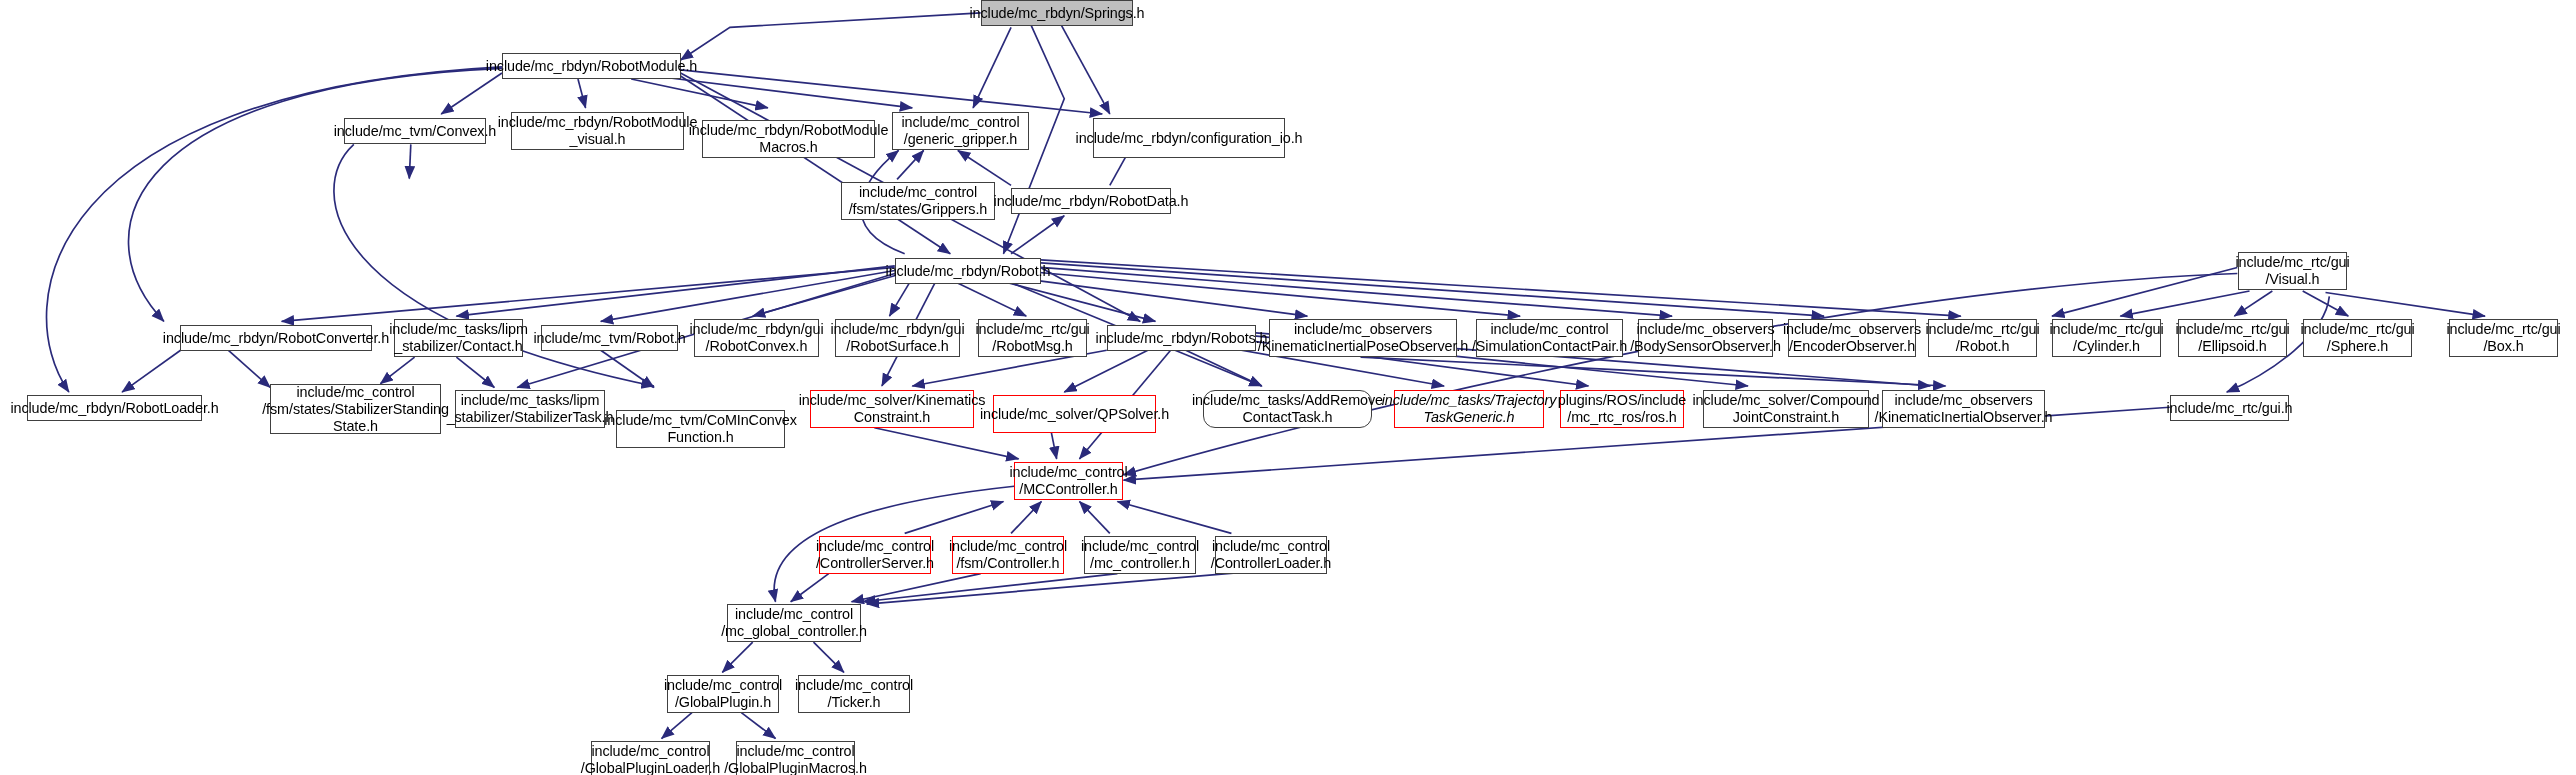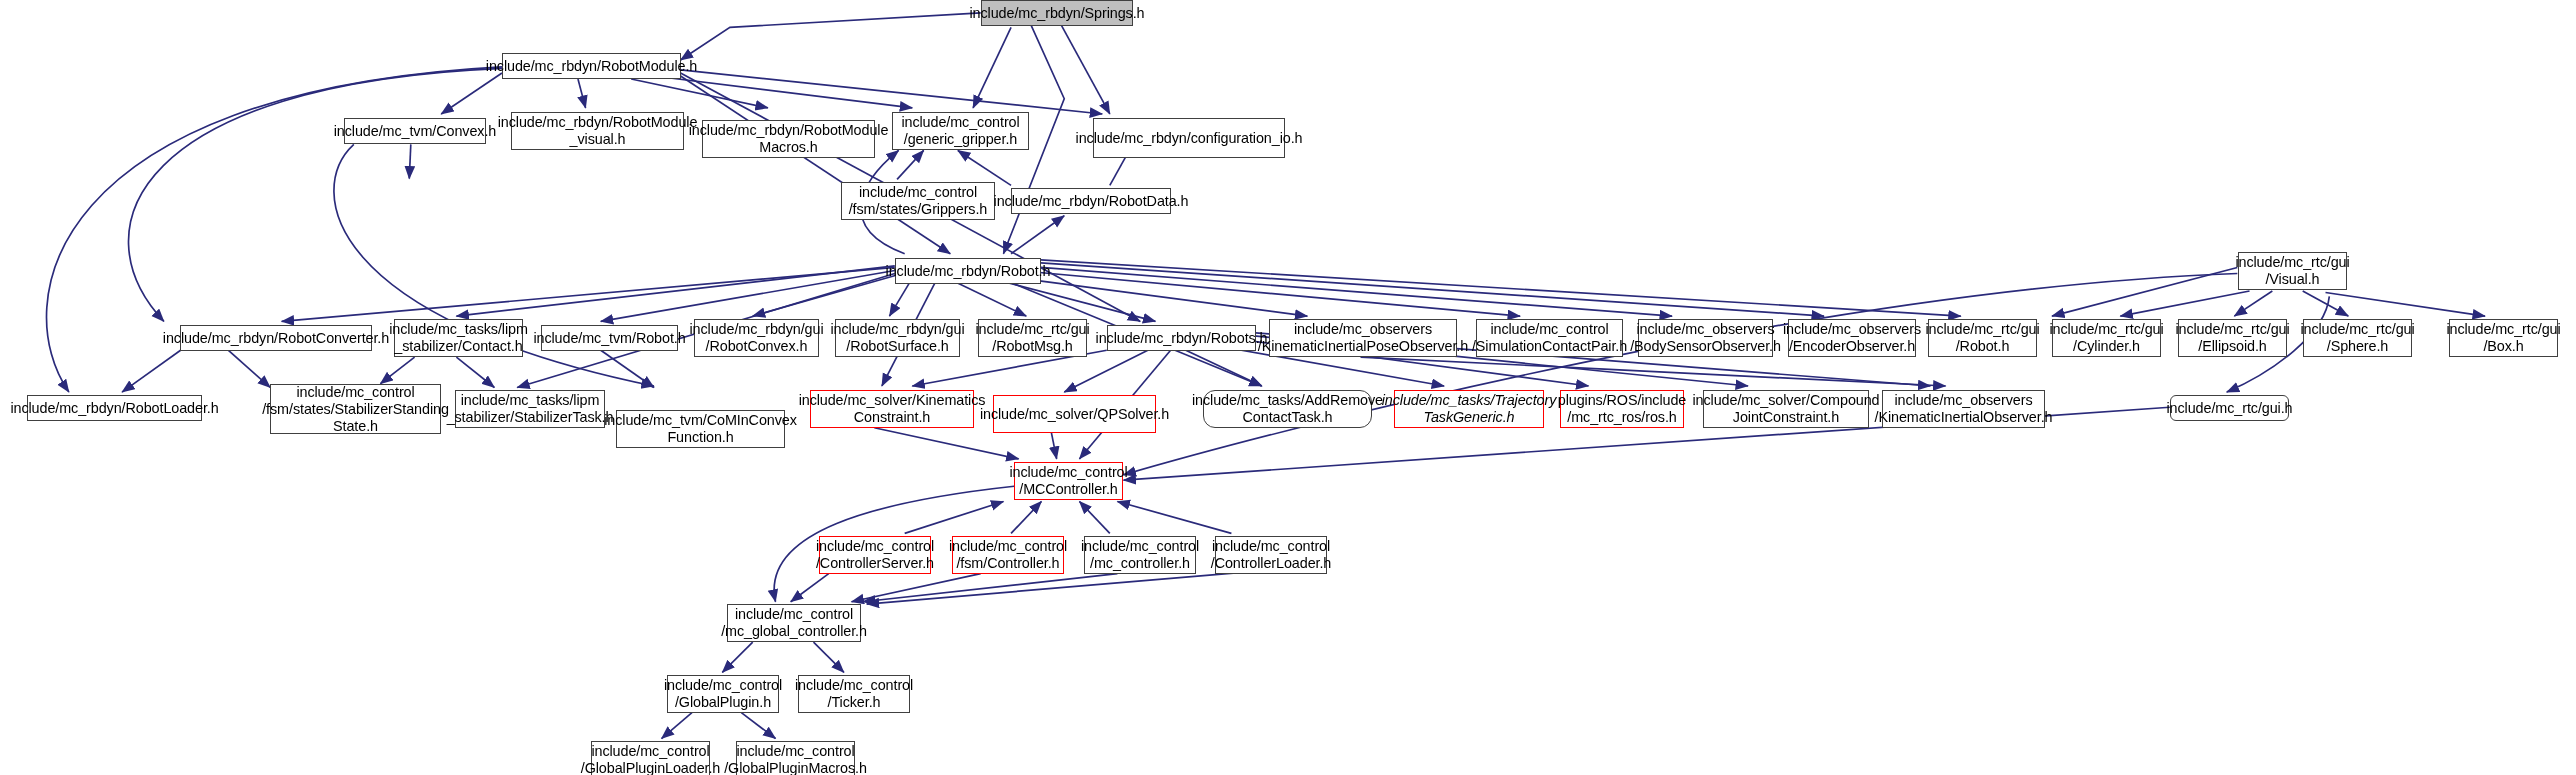--- a/index.html
+++ b/index.html
@@ -158,21 +158,21 @@
       <div class="node" style="left: 1203px; top: 390px; width: 169px; height: 38px; border-radius: 12px;">include/mc_tasks/AddRemove
 ContactTask.h</div>
       <div class="node red" style="left: 1394px; top: 390px; width: 150px; height: 38px; font-style: italic;">include/mc_tasks/Trajectory
 TaskGeneric.h</div>
       <div class="node red" style="left: 1560px; top: 390px; width: 124px; height: 38px; text-align: center;">plugins/ROS/include
 /mc_rtc_ros/ros.h</div>
       <div class="node" style="left: 1703px; top: 390px; width: 166px; height: 38px;">include/mc_solver/Compound
 JointConstraint.h</div>
       <div class="node" style="left: 1882px; top: 390px; width: 163px; height: 38px;">include/mc_observers
 /KinematicInertialObserver.h</div>
-      <div class="node" style="left: 2170px; top: 395px; width: 119px; height: 26px; border-radius: 6px;">include/mc_rtc/gui.h</div>
+      <div class="node" style="left: 2170px; top: 395px; width: 119px; height: 26px;">include/mc_rtc/gui.h</div>
       <div class="node red" style="left: 1014px; top: 462px; width: 109px; height: 38px;">include/mc_control
 /MCController.h</div>
       <div class="node red" style="left: 819px; top: 536px; width: 112px; height: 38px;">include/mc_control
 /ControllerServer.h</div>
       <div class="node red" style="left: 952px; top: 536px; width: 112px; height: 38px;">include/mc_control
 /fsm/Controller.h</div>
       <div class="node" style="left: 1084px; top: 536px; width: 112px; height: 38px;">include/mc_control
 /mc_controller.h</div>
       <div class="node" style="left: 1215px; top: 536px; width: 112px; height: 38px;">include/mc_control
 /ControllerLoader.h</div>

